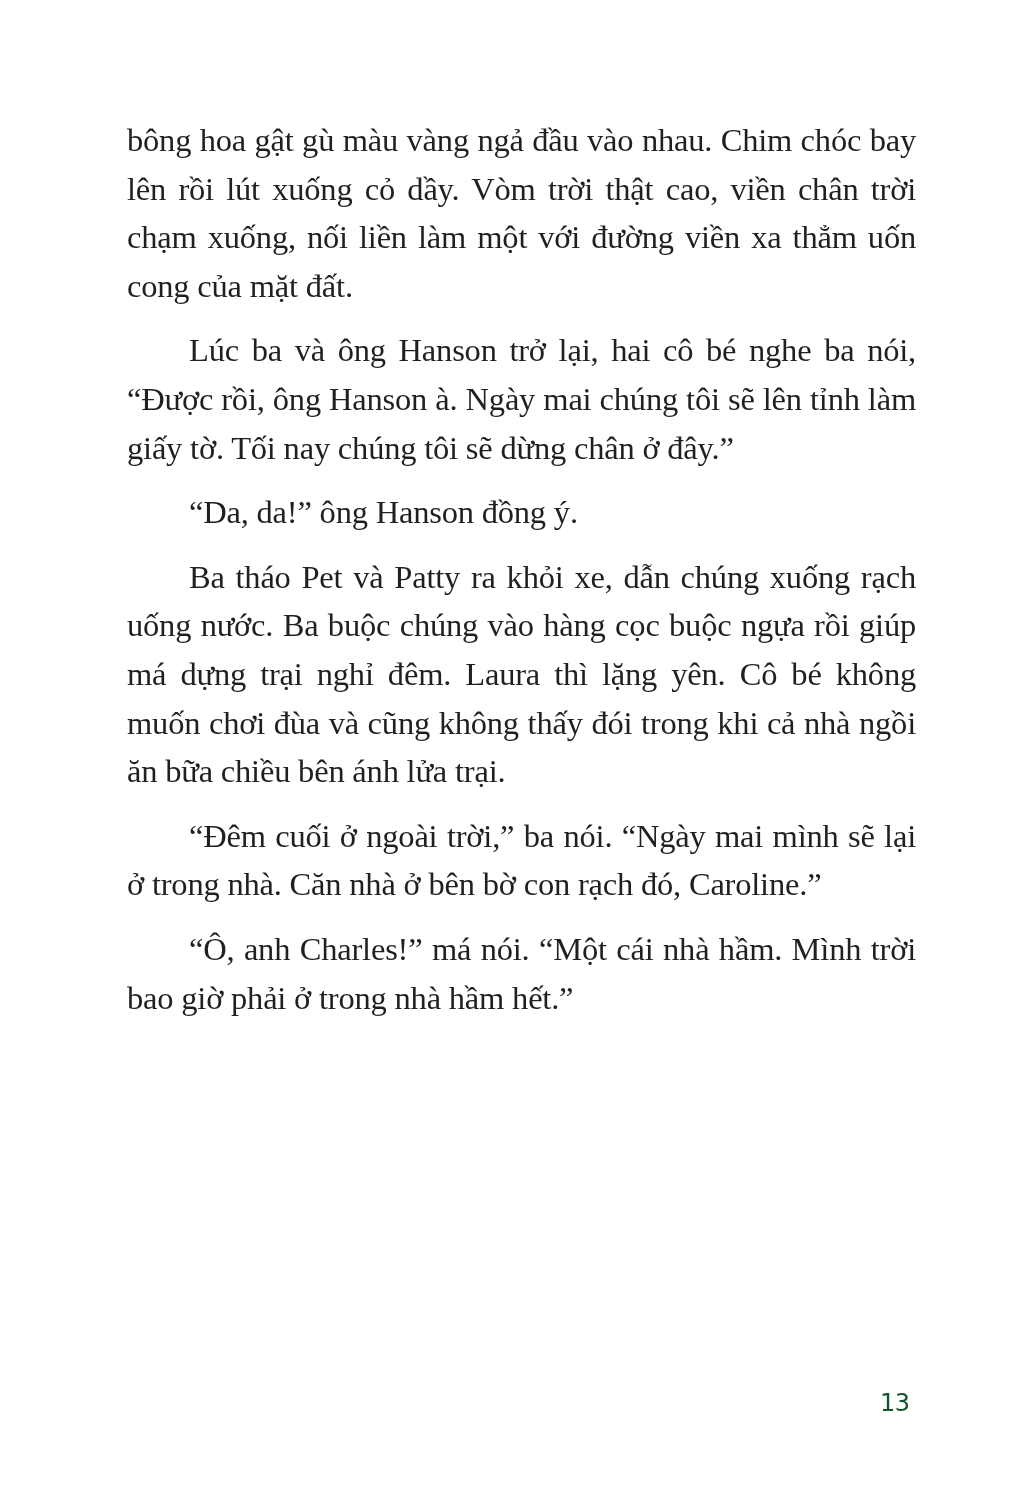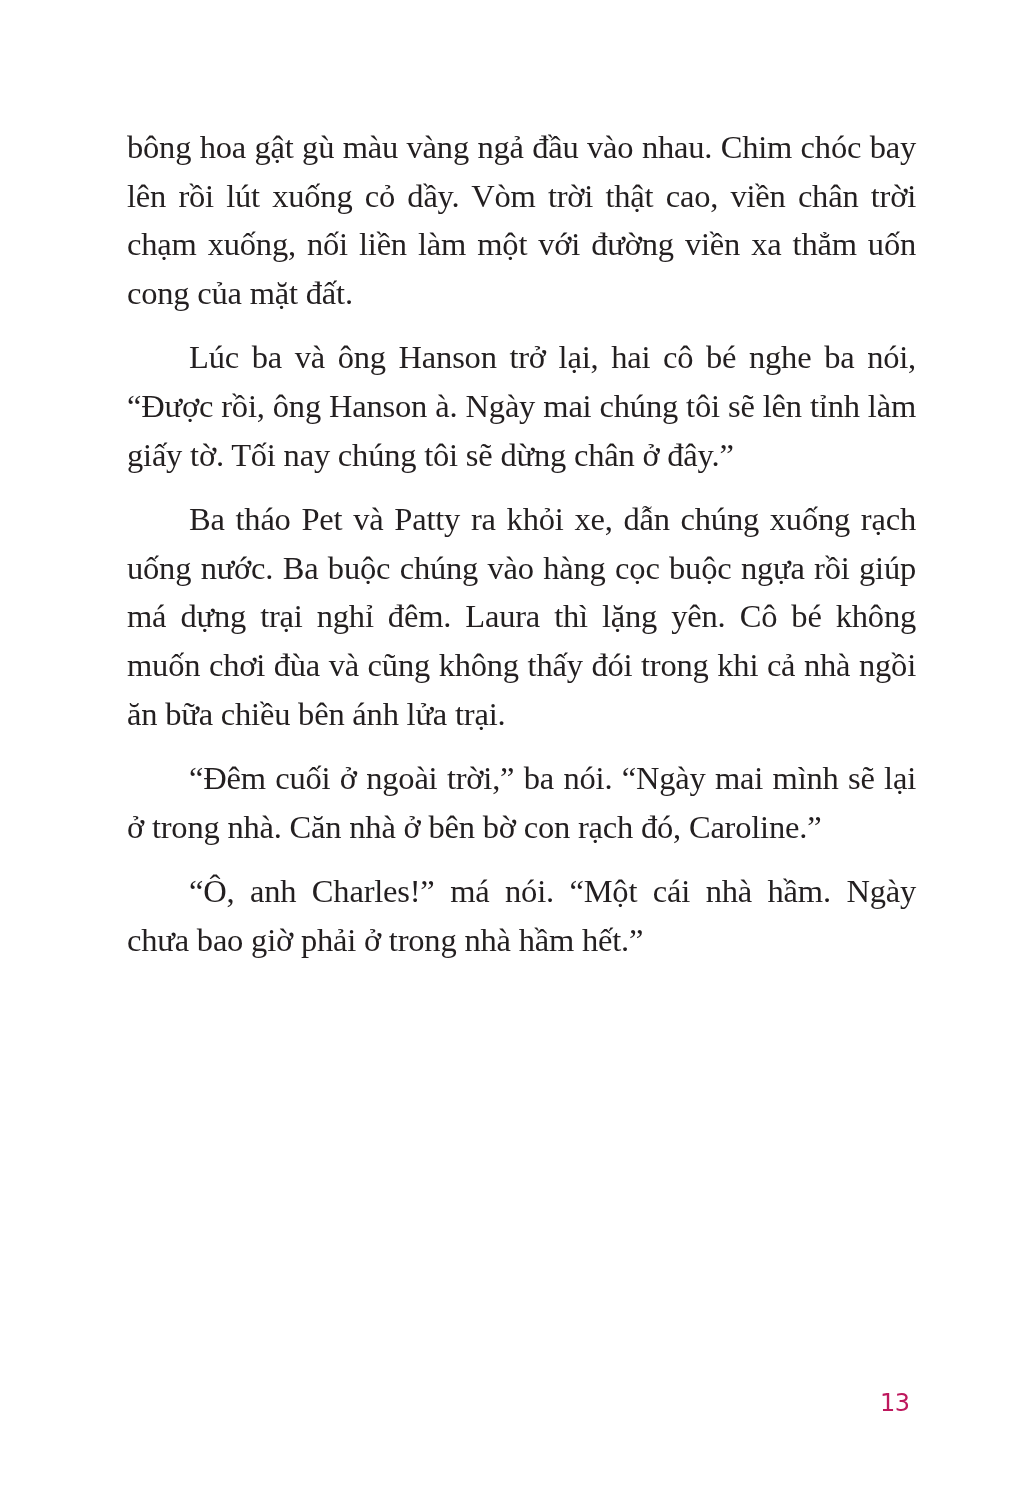--- a/index.html
+++ b/index.html
@@ -18,44 +18,45 @@
       position: absolute;
       left: 127px;
       top: 112px;
       width: 789px;
       font-family: "Liberation Serif", "DejaVu Serif", serif;
       font-size: 32.5px;
       line-height: 48.6px;
       letter-spacing: -0.2px;
     }
     .para {
-      margin: 11px 0 16px 0;
+      margin: 4px 0 16px 0;
       text-align: justify;
       text-align-last: left;
       hyphens: none;
     }
     .para.indent {
       text-indent: 62px;
     }
     .page-number {
       position: absolute;
       left: 880px;
       top: 1388px;
       width: 60px;
       font-family: "DejaVu Sans", "Liberation Sans", sans-serif;
       font-size: 24px;
       line-height: 30px;
-      color: #be185d;
+      color: #14532d;
       letter-spacing: -0.5px;
     }
   </style>
 </head>
 <body>
 
 <div class="page-body">
   <p class="para">bông hoa gật gù màu vàng ngả đầu vào nhau. Chim chóc bay lên rồi lút xuống cỏ dầy. Vòm trời thật cao, viền chân trời chạm xuống, nối liền làm một với đường viền xa thẳm uốn cong của mặt đất.</p>
   <p class="para indent">Lúc ba và ông Hanson trở lại, hai cô bé nghe ba nói, “Được rồi, ông Hanson à. Ngày mai chúng tôi sẽ lên tỉnh làm giấy tờ. Tối nay chúng tôi sẽ dừng chân ở đây.”</p>
+  <p class="para indent">“Da, da!” ông Hanson đồng ý.</p>
   <p class="para indent">Ba tháo Pet và Patty ra khỏi xe, dẫn chúng xuống rạch uống nước. Ba buộc chúng vào hàng cọc buộc ngựa rồi giúp má dựng trại nghỉ đêm. Laura thì lặng yên. Cô bé không muốn chơi đùa và cũng không thấy đói trong khi cả nhà ngồi ăn bữa chiều bên ánh lửa trại.</p>
   <p class="para indent">“Đêm cuối ở ngoài trời,” ba nói. “Ngày mai mình sẽ lại ở trong nhà. Căn nhà ở bên bờ con rạch đó, Caroline.”</p>
-  <p class="para indent">“Ô, anh Charles!” má nói. “Một cái nhà hầm. Ngày chưa bao giờ phải ở trong nhà hầm hết.”</p>
+  <p class="para indent">“Ô, anh Charles!” má nói. “Một cái nhà hầm. Mình trời bao giờ phải ở trong nhà hầm hết.”</p>
 </div>
 
 <div class="page-number">13</div>
 
 </body></html>

